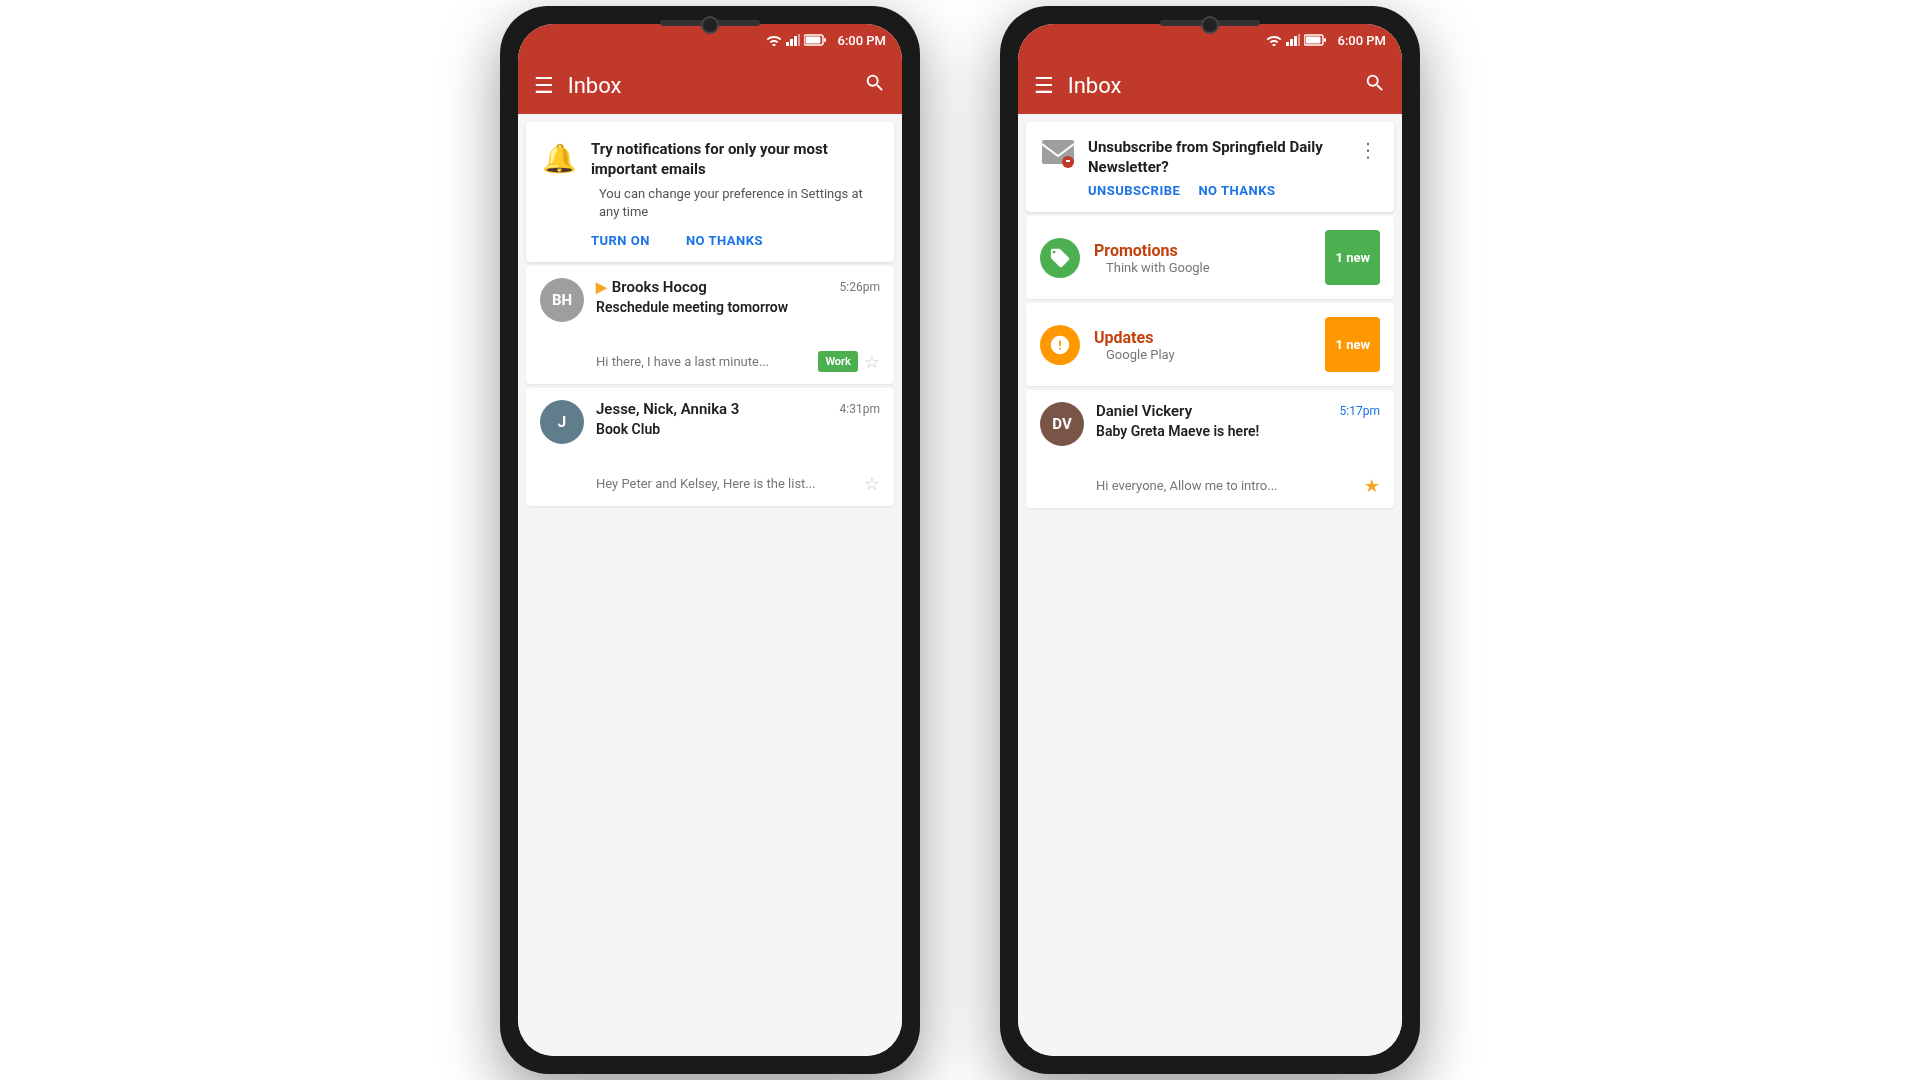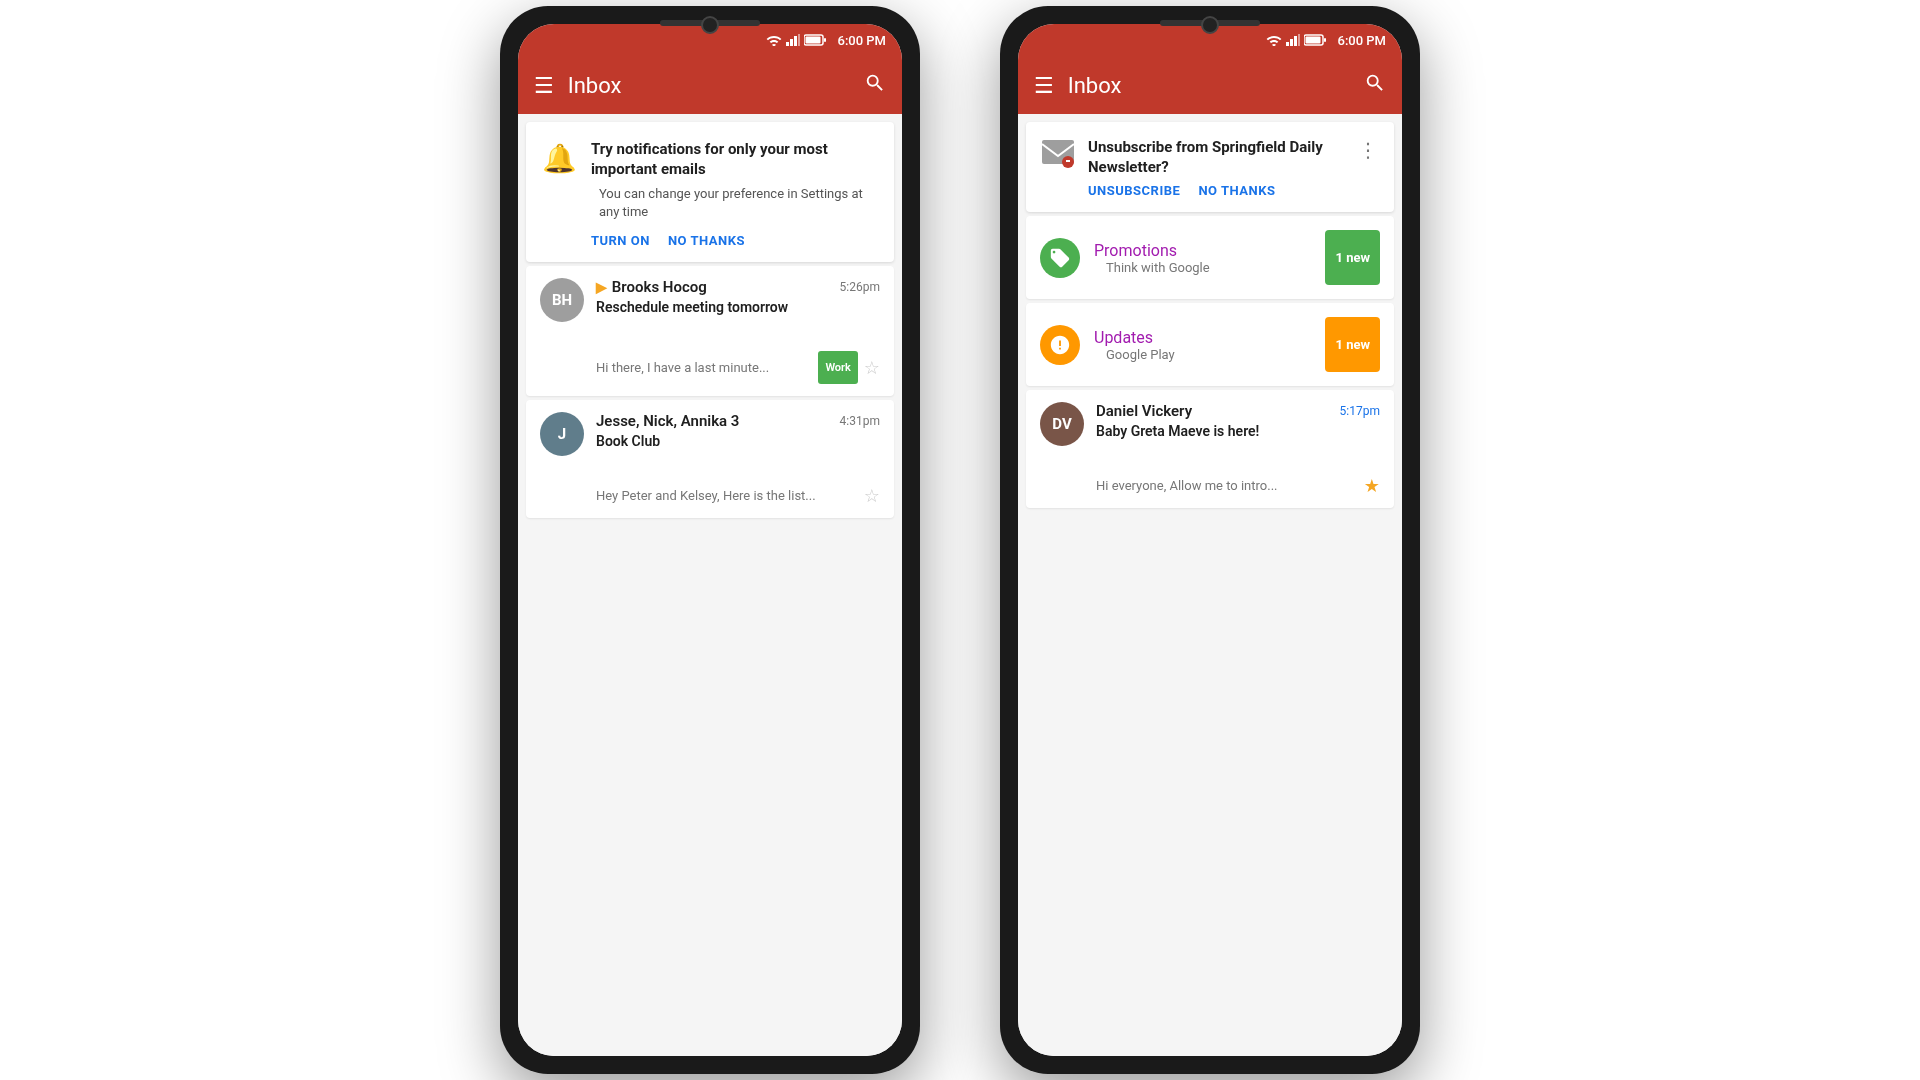--- a/index.html
+++ b/index.html
@@ -129,21 +129,21 @@
     }
     .notif-subtitle {
       font-size: 13px;
       color: #555;
       line-height: 1.4;
       margin-bottom: 12px;
       margin-left: 8px;
     }
     .notif-actions {
       display: flex;
-      gap: 18px;
+      gap: 36px;
     }
     .notif-action-btn {
       font-size: 13px;
       font-weight: 700;
       color: #1a73e8;
       cursor: pointer;
       letter-spacing: 0.5px;
     }
     
     .email-item {
@@ -204,21 +204,21 @@
     .email-preview {
       font-size: 13px;
       color: #777;
       flex: 1;
     }
     .tag-badge {
       background: #4caf50;
       color: white;
       font-size: 11px;
       font-weight: 600;
-      padding: 10px 7px;
+      padding: 4px 7px;
       border-radius: 3px;
     }
     .star-icon {
       color: #ccc;
       font-size: 18px;
     }
     .star-gold { color: #f5a623; }
     
     .category-item {
       background: white;
@@ -238,22 +238,22 @@
       align-items: center;
       justify-content: center;
       font-size: 22px;
       flex-shrink: 0;
     }
     .cat-icon-green { background: #4caf50; }
     .cat-icon-orange { background: #ff9800; }
     .cat-body { flex: 1; }
     .cat-name {
       font-size: 16px;
-      font-weight: 400;
-      color: #a21caf;
+      font-weight: 700;
+      color: #c2410c;
     }
     .cat-sub {
       font-size: 13px;
       color: #777;
       margin-left: 12px;
     }
     .new-badge {
       padding: 20px 10px;
       border-radius: 4px;
       font-size: 13px;

